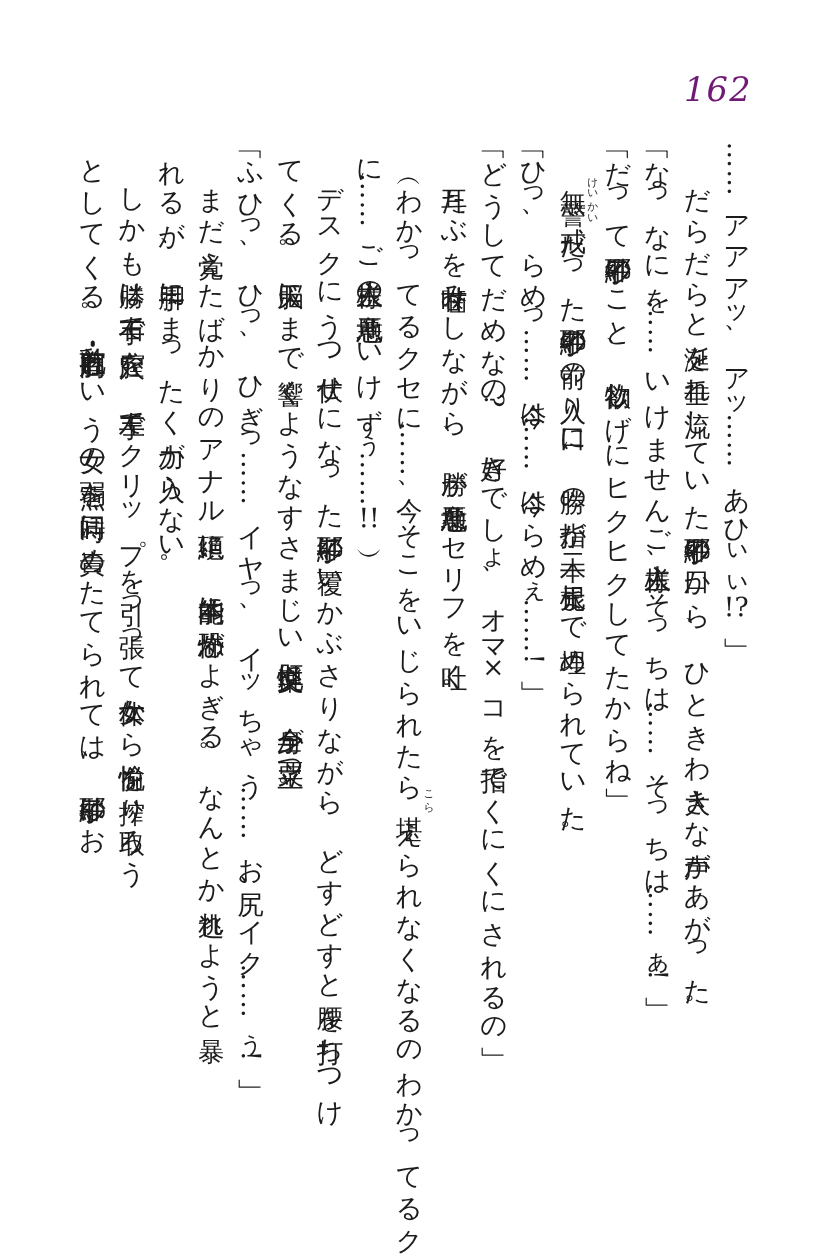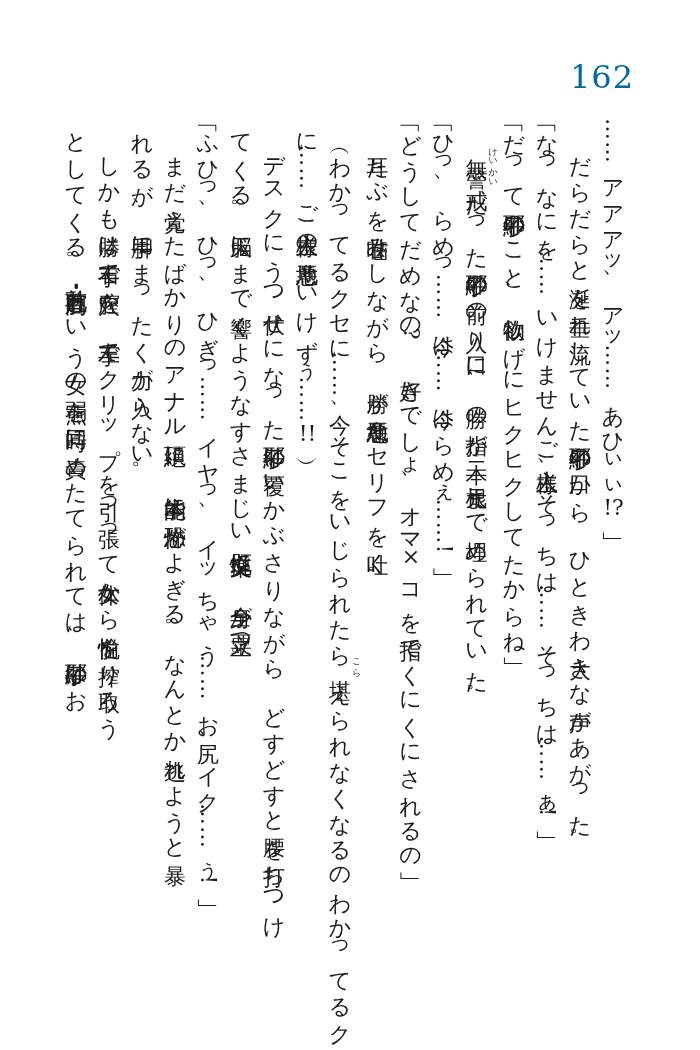--- a/index.html
+++ b/index.html
@@ -16,23 +16,24 @@
     width: 700px;
     height: 1050px;
     background: #ffffff;
     color: #1c1c1c;
     overflow: hidden;
   }
   .page-number {
     position: absolute;
     top: 58px;
     left: 570px;
-    font-size: 32px;
+    font-size: 28px;
+    font-style: italic;
     letter-spacing: 1px;
-    color: #0369a1;
+    color: #701a75;
   }
   .text-block {
     position: absolute;
     top: 118px;
     right: 70px;
     width: 562px;
     height: 895px;
     writing-mode: vertical-rl;
     text-orientation: mixed;
   }

